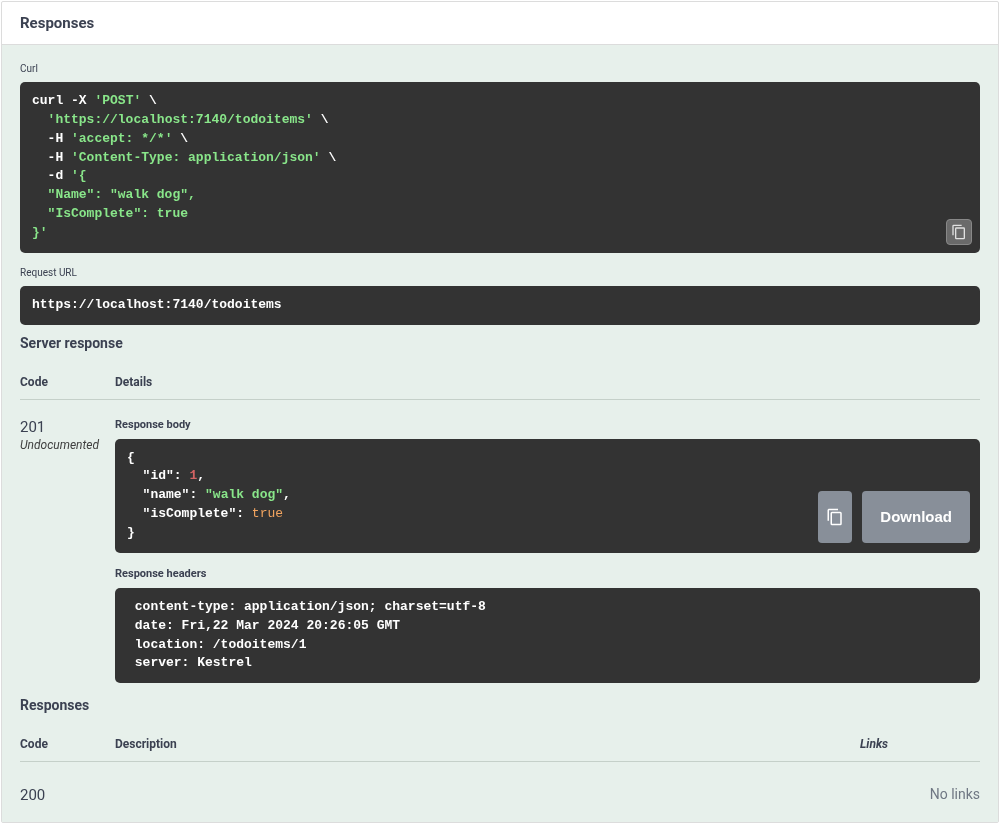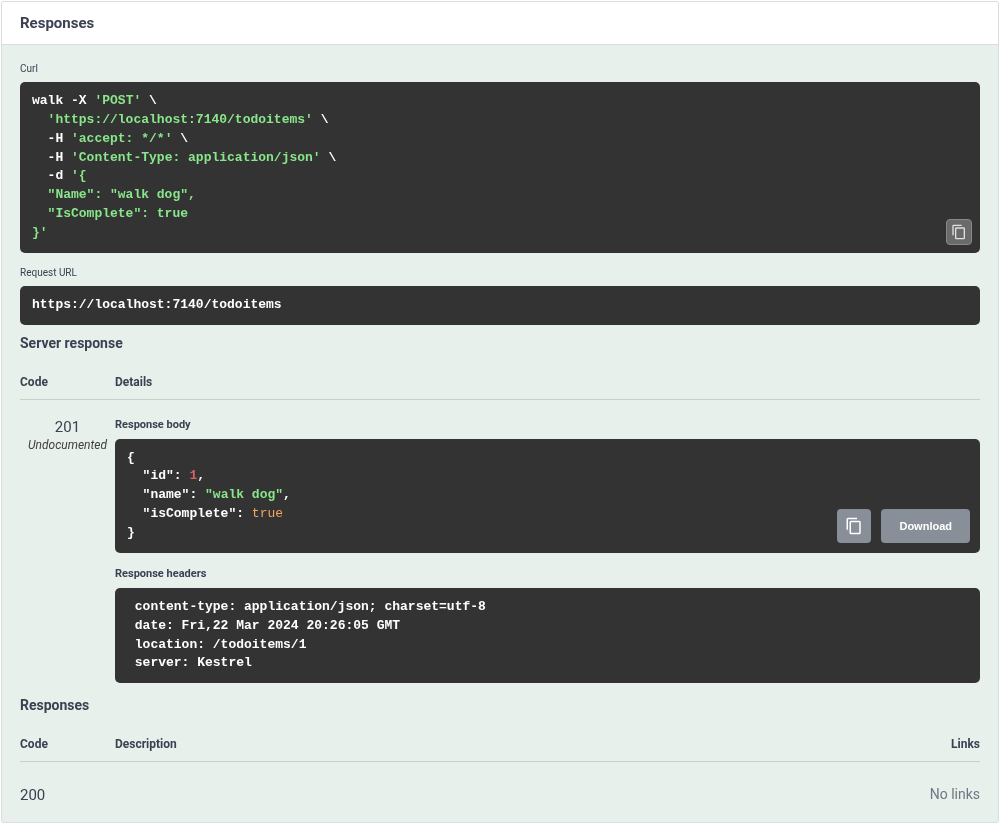--- a/index.html
+++ b/index.html
@@ -80,43 +80,43 @@
   }
   .grid-header {
     border-bottom: 1px solid #c5d0c9;
     padding-bottom: 10px;
     padding-top: 6px;
     font-weight: 700;
     font-size: 12px;
     color: #3b4151;
     margin-bottom: 18px;
   }
-  .grid-header.right { text-align: right; }
-  .code-cell { font-size: 15px; color: #3b4151; padding-top: 0; text-align: center; }
+  .grid-header.right { text-align: left; font-style: italic; }
+  .code-cell { font-size: 15px; color: #3b4151; padding-top: 0; }
   .undoc { font-size: 12px; font-style: italic; color: #404040; margin-top: 2px; }
   .resp-sub { font-size: 11px; font-weight: 700; margin-bottom: 8px; color: #3b4151; }
   .btn-row {
     position: absolute;
     right: 10px;
     bottom: 10px;
     display: flex;
     gap: 10px;
   }
   .icon-btn, .dl-btn {
     background: #888f99;
     border: none;
     border-radius: 4px;
-    height: 34px;
+    height: 52px;
     display: flex;
     align-items: center;
     justify-content: center;
     cursor: pointer;
     color: #fff;
     font-weight: 700;
-    font-size: 11px;
+    font-size: 15px;
   }
   .icon-btn { width: 34px; }
   .icon-btn svg { width: 18px; height: 18px; fill: #fff; }
   .dl-btn { padding: 0 18px; }
   .responses-grid3 {
     display: grid;
     grid-template-columns: 95px 1fr 120px;
     align-items: start;
   }
   .nolinks { color: #6f7783; text-align: right; padding-top: 6px; }
@@ -126,21 +126,21 @@
 </head>
 <body>
 
 <div class="panel">
   <div class="panel-header">
     <span>Responses</span>
   </div>
   <div class="panel-body">
 
     <div class="section-label">Curl</div>
-    <div class="code-block"><span class="cw">walk -X </span><span class="cg">'POST'</span><span class="cw"> \</span>
+    <div class="code-block"><span class="cw">curl -X </span><span class="cg">'POST'</span><span class="cw"> \</span>
 <span class="cw">  </span><span class="cg">'https://localhost:7140/todoitems'</span><span class="cw"> \</span>
 <span class="cw">  -H </span><span class="cg">'accept: */*'</span><span class="cw"> \</span>
 <span class="cw">  -H </span><span class="cg">'Content-Type: application/json'</span><span class="cw"> \</span>
 <span class="cw">  -d </span><span class="cg">'{</span>
 <span class="cg">  "Name": "walk dog",</span>
 <span class="cg">  "IsComplete": true</span>
 <span class="cg">}'</span><button class="copy-btn"><svg viewBox="0 0 24 24">
             <path d="M16 1H4a2 2 0 0 0-2 2v14h2V3h12V1zm3 4H8a2 2 0 0 0-2 2v14a2 2 0 0 0 2 2h11a2 2 0 0 0 2-2V7a2 2 0 0 0-2-2zm0 16H8V7h11v14z"></path>
           </svg></button></div>
 

